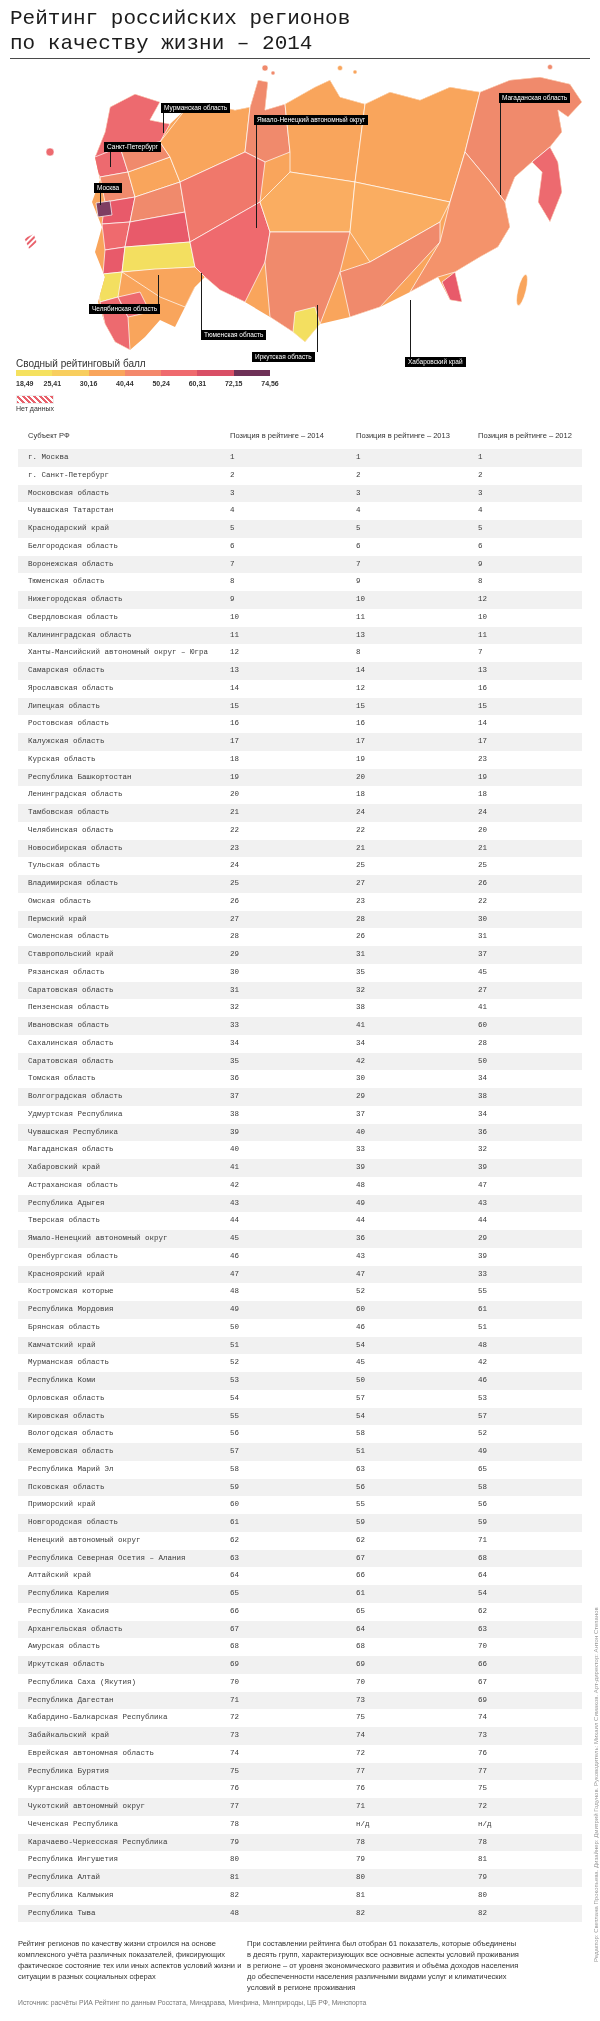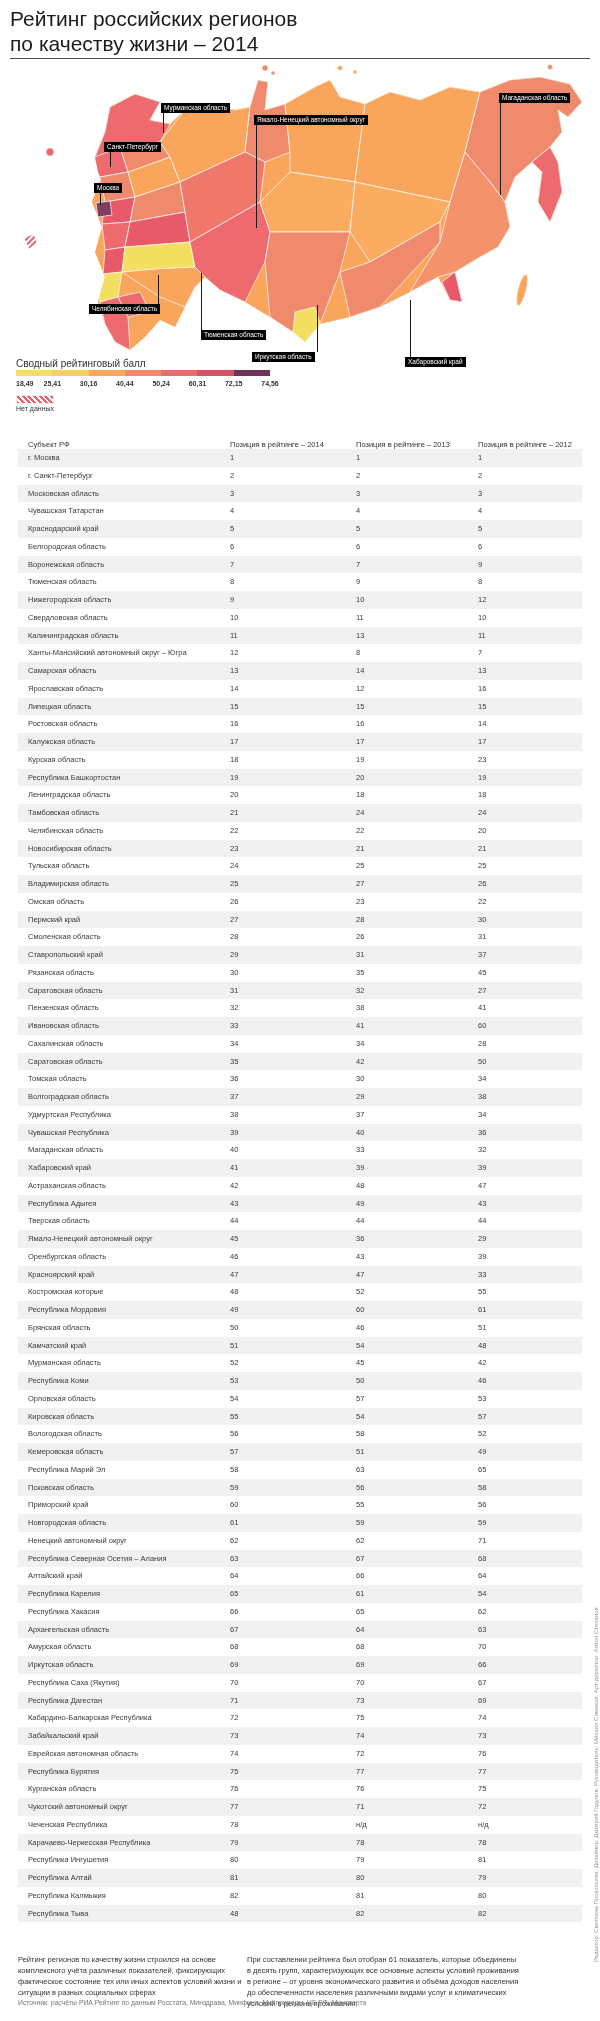--- a/index.html
+++ b/index.html
@@ -1,37 +1,37 @@
 <!DOCTYPE html>
 <html><head>
 <meta charset="utf-8">
 <style>
   html,body{margin:0;padding:0;background:#fff;}
   .page{position:relative;width:600px;height:2021px;background:#fff;font-family:"Liberation Sans",sans-serif;overflow:hidden;}
-  .title{position:absolute;left:10px;top:6px;font-family:Liberation Sans, sans-serif;font-size:21px;line-height:25px;color:#1c1c1c;}
+  .title{position:absolute;left:10px;top:6px;font-family:Liberation Mono, monospace;font-size:21px;line-height:25px;color:#1c1c1c;}
   .rule{position:absolute;left:10px;top:58px;width:580px;height:1px;background:#4a4a4a;}
   .map-svg{position:absolute;left:10px;top:62px;z-index:1;}
   .map-label{position:absolute;background:#000;color:#fff;font-size:6.5px;line-height:10px;height:10px;padding:0 3px;white-space:nowrap;z-index:3;}
   .leader{position:absolute;width:1px;background:#1a1a1a;z-index:2;}
   .legend-title{position:absolute;left:16px;top:358px;font-size:10px;color:#333;}
   .legend-bar{position:absolute;left:16px;top:370px;width:254px;height:6px;display:flex;}
   .legend-bar .seg{flex:1;}
   .legend-ticks{position:absolute;left:16px;top:380px;width:254px;height:9px;}
   .legend-ticks span{position:absolute;top:0;font-size:7px;font-weight:bold;color:#333;white-space:nowrap;}
   .nodata-swatch{position:absolute;left:16px;top:395px;width:36px;height:7px;background:repeating-linear-gradient(45deg,#E8616B 0 2px,#fff 2px 4px);border:0.5px solid #eee;}
   .nodata-label{position:absolute;left:16px;top:405px;font-size:7px;color:#333;}
   .thead{position:absolute;left:18px;top:431px;width:564px;height:16px;}
-  .thead span{position:absolute;top:9px;font-size:7.5px;color:#333;white-space:nowrap;}
+  .thead span{position:absolute;top:0;font-size:7.5px;color:#333;white-space:nowrap;}
   .h0{left:10px}.h1{left:212px}.h2{left:338px}.h3{left:460px}
-  .table-body{position:absolute;left:18px;top:449px;width:564px;z-index:1;}
+  .table-body{position:absolute;left:18px;top:449px;width:564px;z-index:1;font-family:Liberation Mono, monospace;}
   .trow{position:relative;height:17.75px;}
   .trow.alt{background:#f1f1f1;}
   .tcell{position:absolute;top:0;line-height:17.75px;font-size:7.5px;color:#3a3a3a;white-space:nowrap;}
   .c0{left:10px}.c1{left:212px}.c2{left:338px}.c3{left:460px}
-  .fnote{position:absolute;top:1938px;font-size:7.5px;line-height:11px;color:#333;margin-top:16px;}
+  .fnote{position:absolute;top:1938px;font-size:7.5px;line-height:11px;color:#333;}
   .fnote.left{left:18px;width:228px;}
   .fnote.right{left:247px;width:272px;}
   .source{position:absolute;left:18px;top:1999px;font-size:6.8px;color:#777;}
   .credits{position:absolute;right:1px;top:1442px;height:520px;writing-mode:vertical-rl;transform:rotate(180deg);font-size:6px;color:#9a9a9a;white-space:nowrap;z-index:4;}
 </style>
 </head>
 <body>
 
 <div class="page">
 

